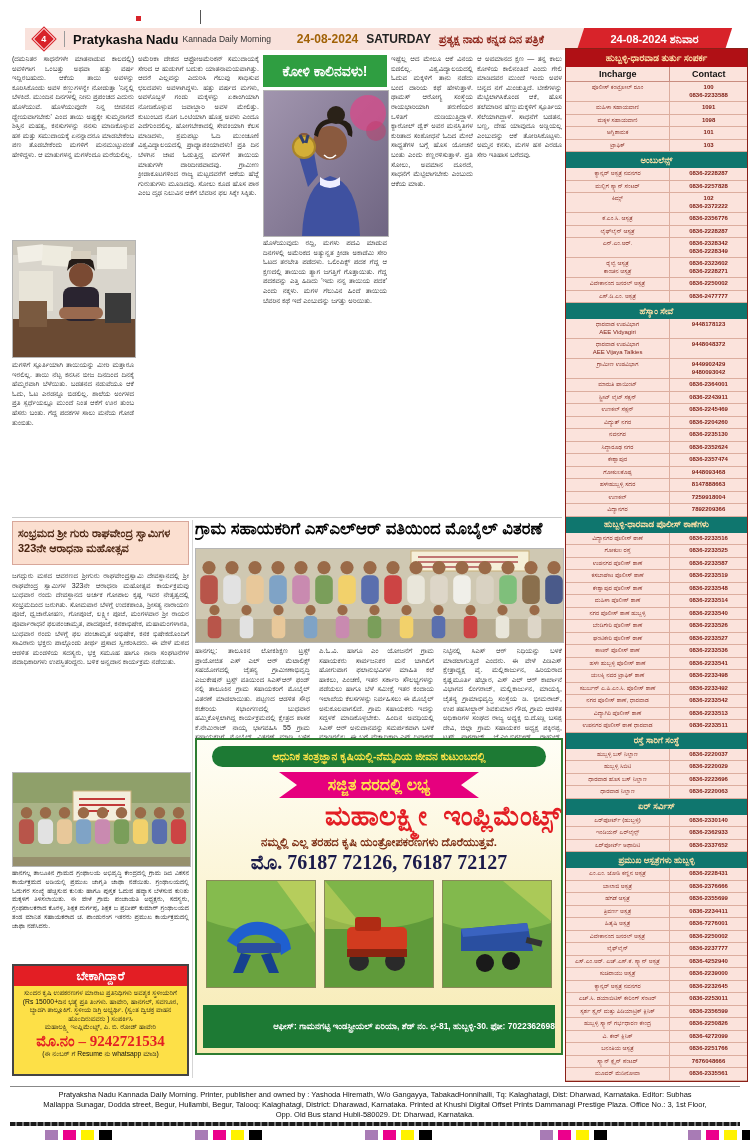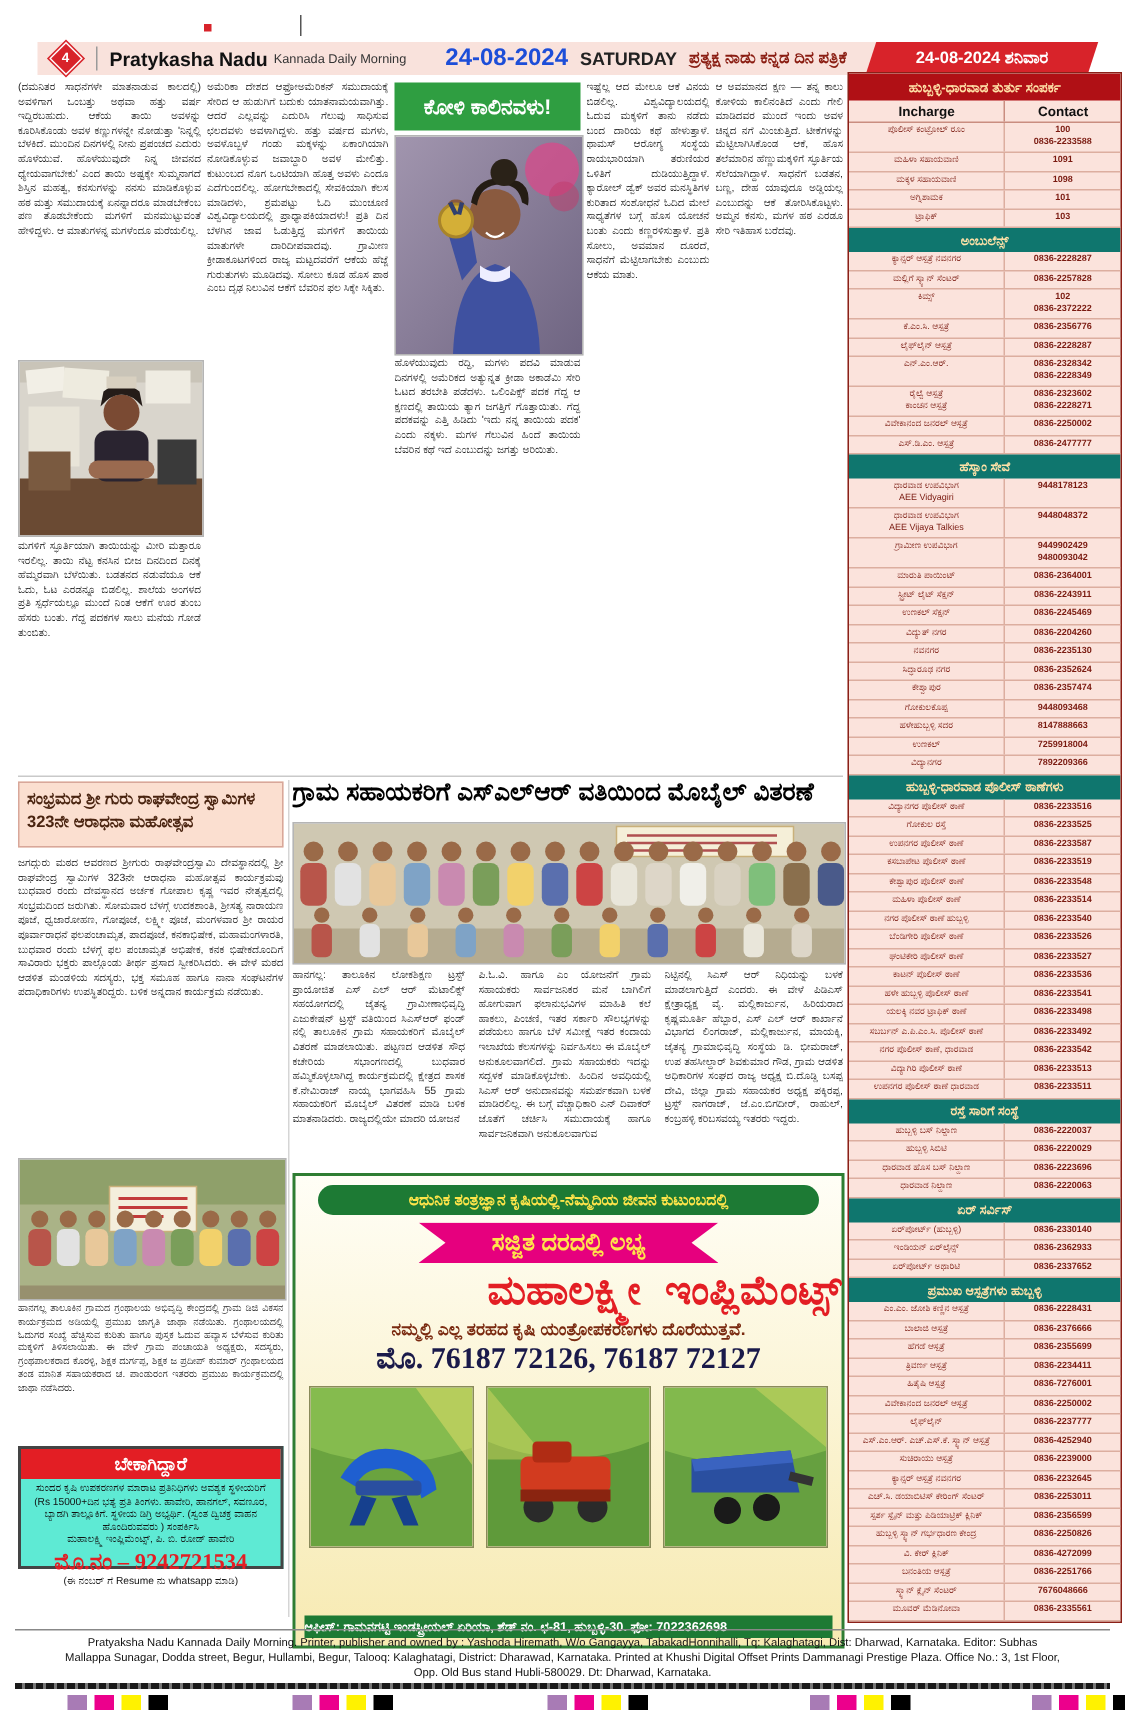--- a/index.html
+++ b/index.html
@@ -9,21 +9,21 @@
   
   #masthead{left:25px;top:28px;width:700px;height:22px;background:#f9e2dc;display:flex;align-items:center;}
   #logo-wrap{width:26px;height:22px;position:relative;flex:0 0 auto;margin-left:7px;}
   #logo{position:absolute;left:4px;top:3px;width:14px;height:14px;background:#d8232a;
         transform:rotate(45deg);border:1.5px solid #fff;outline:1.5px solid #d8232a;
         display:flex;align-items:center;justify-content:center;}
   #logo span{transform:rotate(-45deg);color:#fff;font-weight:bold;font-size:9px;}
   .mast-div{width:1px;height:16px;background:#9a9a9a;margin:0 8px 0 6px;}
   #paper-name{font-weight:bold;font-size:13px;color:#111;letter-spacing:0;}
   #paper-tag{font-size:8.5px;color:#333;margin-left:4px;}
-  #mast-date{font-weight:bold;font-size:16px;color:#1d4ed8;margin-left:26px;}
+  #mast-date{font-weight:bold;font-size:12px;color:#a16207;margin-left:26px;}
   #mast-day{font-weight:bold;font-size:12px;color:#222;margin-left:8px;}
   #mast-kn{font-weight:bold;font-size:11px;color:#8a1d12;margin-left:8px;}
   #date-banner{position:absolute;right:0;top:0;height:22px;width:148px;background:#d8232a;
         transform:skewX(-18deg);transform-origin:bottom right;display:flex;align-items:center;justify-content:center;}
   #date-banner span{transform:skewX(18deg);color:#fff;font-weight:bold;font-size:11px;}
   .topmark-red{left:136px;top:16px;width:5px;height:5px;background:#d8232a;}
   .topmark-tick{left:200px;top:10px;width:1px;height:14px;background:#555;}
   
   .btxt{font-size:7px;line-height:9.6px;text-align:justify;color:#262626;overflow:hidden;}
   .cap{font-size:6.5px;line-height:8.8px;text-align:justify;color:#262626;overflow:hidden;}
@@ -33,40 +33,40 @@
   #green-head{left:263px;top:55px;width:124px;height:32px;background:#2f9e41;display:flex;
         align-items:center;justify-content:center;color:#fff;font-weight:bold;font-size:14px;}
   .photo{border:1px solid #b5b5b5;overflow:hidden;background:#ddd;}
   
   #aradhana-head{left:12px;top:521px;width:177px;height:44px;background:#fbdfd0;border:1px solid #d8a79a;
         box-sizing:border-box;color:#4a2410;font-weight:bold;font-size:11px;line-height:14.5px;padding:4px 5px;}
   
   #mobile-head{left:195px;top:519px;width:368px;height:26px;font-weight:bold;font-size:16.5px;color:#000;
         white-space:nowrap;overflow:hidden;}
   
-  #wanted{left:12px;top:964px;width:177px;height:82px;border:2px solid #444;box-sizing:border-box;background:#5eead4;}
+  #wanted{left:12px;top:964px;width:177px;height:112px;border:2px solid #444;box-sizing:border-box;background:#fde047;}
   #wanted-head{background:#e31e24;color:#fff;font-weight:bold;font-size:12px;text-align:center;padding:3px 0;}
   #wanted-body{font-size:6.8px;line-height:8.6px;text-align:center;padding:3px 5px 1px;color:#111;white-space:pre-line;}
   #wanted-phone{color:#e31e24;font-weight:bold;font-size:15px;text-align:center;font-family:"Liberation Serif",serif;}
   #wanted-note{font-size:6.8px;text-align:center;color:#111;}
   
-  #mx-ad{left:195px;top:782px;width:368px;height:317px;box-sizing:border-box;border:2px solid #2e7d32;
+  #mx-ad{left:195px;top:738px;width:368px;height:317px;box-sizing:border-box;border:2px solid #2e7d32;
         background:linear-gradient(#fffef6,#f7eab2);}
   #mx-banner{width:330px;margin:6px auto 0;background:#1d7a34;border-radius:12px;color:#ffe54a;
         font-weight:bold;font-size:10.5px;text-align:center;padding:4px 2px;}
   #mx-ribbon{width:200px;margin:5px auto 0;background:#e6007e;color:#ffe54a;font-weight:bold;font-size:16px;
         text-align:center;padding:4px 0;clip-path:polygon(0 0,100% 0,91% 50%,100% 100%,0 100%,9% 50%);}
   #mx-title{color:#e31e24;font-weight:bold;font-size:27px;text-align:right;margin-top:4px;font-family:Liberation Mono, monospace;}
   #mx-sub{color:#7a2a10;font-weight:bold;font-size:11.5px;text-align:center;margin-top:3px;}
   #mx-phone{color:#1a1a4a;font-weight:bold;font-size:20px;text-align:center;margin-top:2px;
         font-family:"Liberation Serif",serif;}
   #mx-photos{display:flex;justify-content:center;gap:8px;margin-top:6px;}
   .mx-ph{width:108px;height:106px;border:1px solid #8a8a5a;overflow:hidden;}
   #mx-office{position:absolute;left:6px;right:6px;bottom:5px;background:#1d7a34;color:#fff;
-        font-weight:bold;font-size:8.5px;text-align:left;padding:2px 0;}
+        font-weight:bold;font-size:8.5px;text-align:right;padding:16px 0;}
   
   #sidebar{left:565px;top:48px;width:183px;height:1034px;background:#fbe3dc;border:1px solid #8a2018;
         box-sizing:border-box;overflow:hidden;}
   .sb-title{background:#b01015;color:#ffe2a8;font-weight:bold;font-size:9px;text-align:center;padding:3.5px 0;}
   .sb-cols{display:flex;font-weight:bold;font-size:9px;color:#111;border-bottom:1px solid #c98d80;}
   .sb-cols div{padding:2px 0;text-align:center;}
   .sb-cols div:first-child{flex:1.35;border-right:1px solid #c98d80;}
   .sb-cols div:last-child{flex:1;}
   .sec-h{background:#0f766e;color:#ffe2a8;font-weight:bold;font-size:8.5px;text-align:center;padding:2.5px 0;}
   .c-row{display:flex;border-bottom:1px solid #dcae9f;font-size:6px;line-height:7.5px;color:#7a1a10;}

